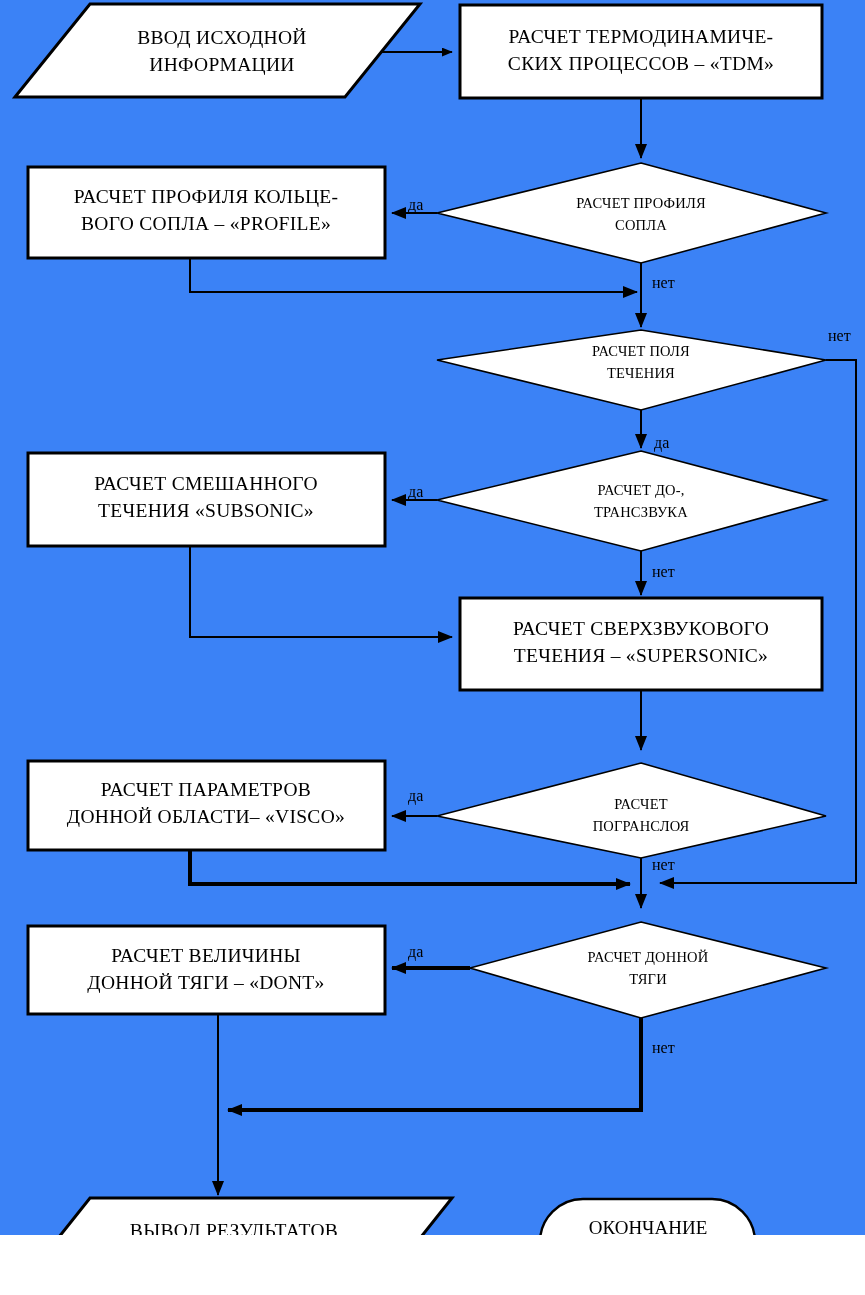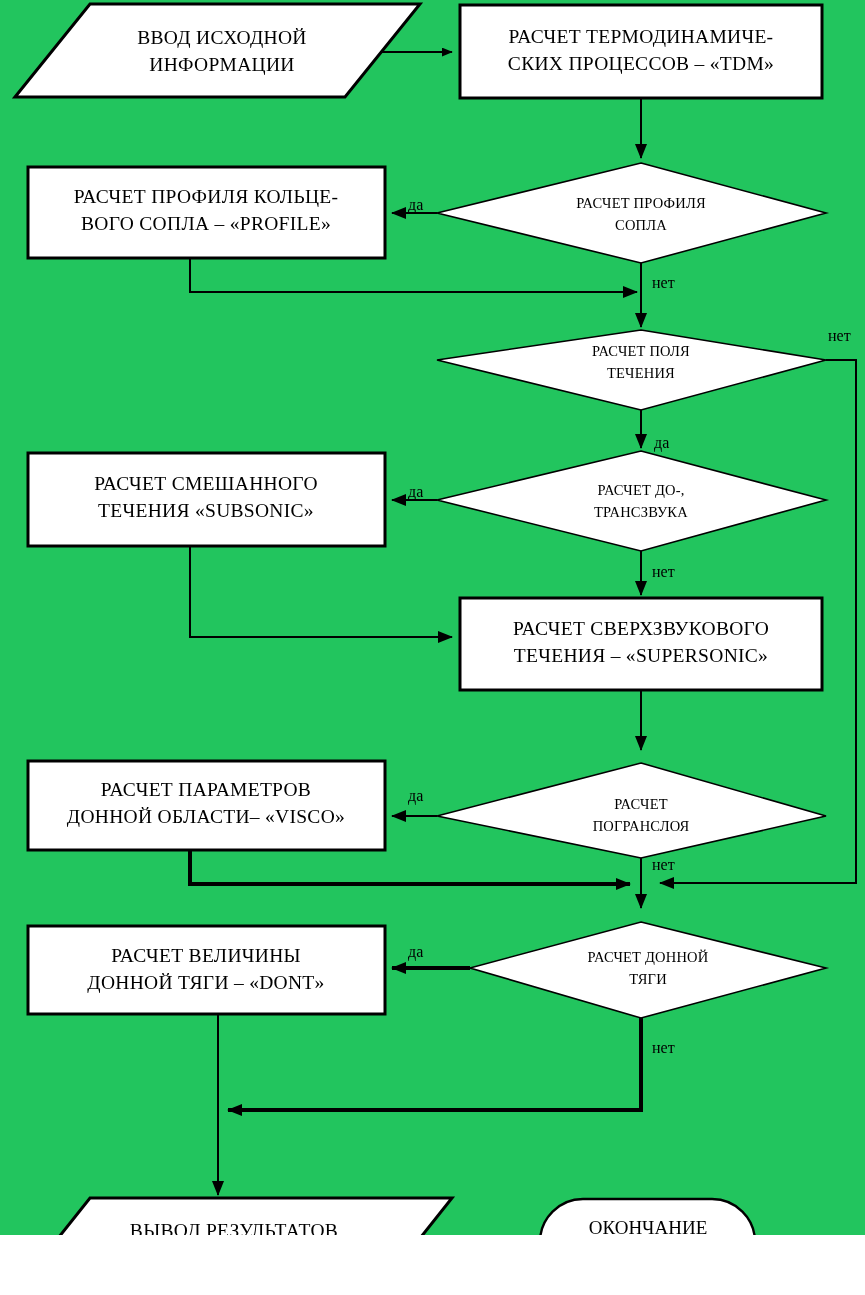--- a/index.html
+++ b/index.html
@@ -1,17 +1,17 @@
 <!DOCTYPE html>
 <html><head>
 <meta charset="utf-8">
 <style>
   html,body{margin:0;padding:0;background:#ffffff;}
   body{font-family:"Liberation Serif",serif;}
-  #stage{position:relative;width:865px;height:1235px;background:#22c55e;overflow:hidden;}
+  #stage{position:relative;width:865px;height:1235px;background:#3b82f6;overflow:hidden;}
   svg#flow{position:absolute;left:0;top:0;width:865px;height:1295px;}
   .shape{fill:#ffffff;stroke:#000000;}
   .box{stroke-width:3;}
   .dia{stroke-width:1.6;}
   .para{stroke-width:3;}
   .term{stroke-width:2.4;}
   .conn{stroke:#000000;fill:none;}
   .thin{stroke-width:2;}
   .thick{stroke-width:4;}
   .lbl{font-family:"Liberation Serif",serif;fill:#000;text-anchor:middle;

